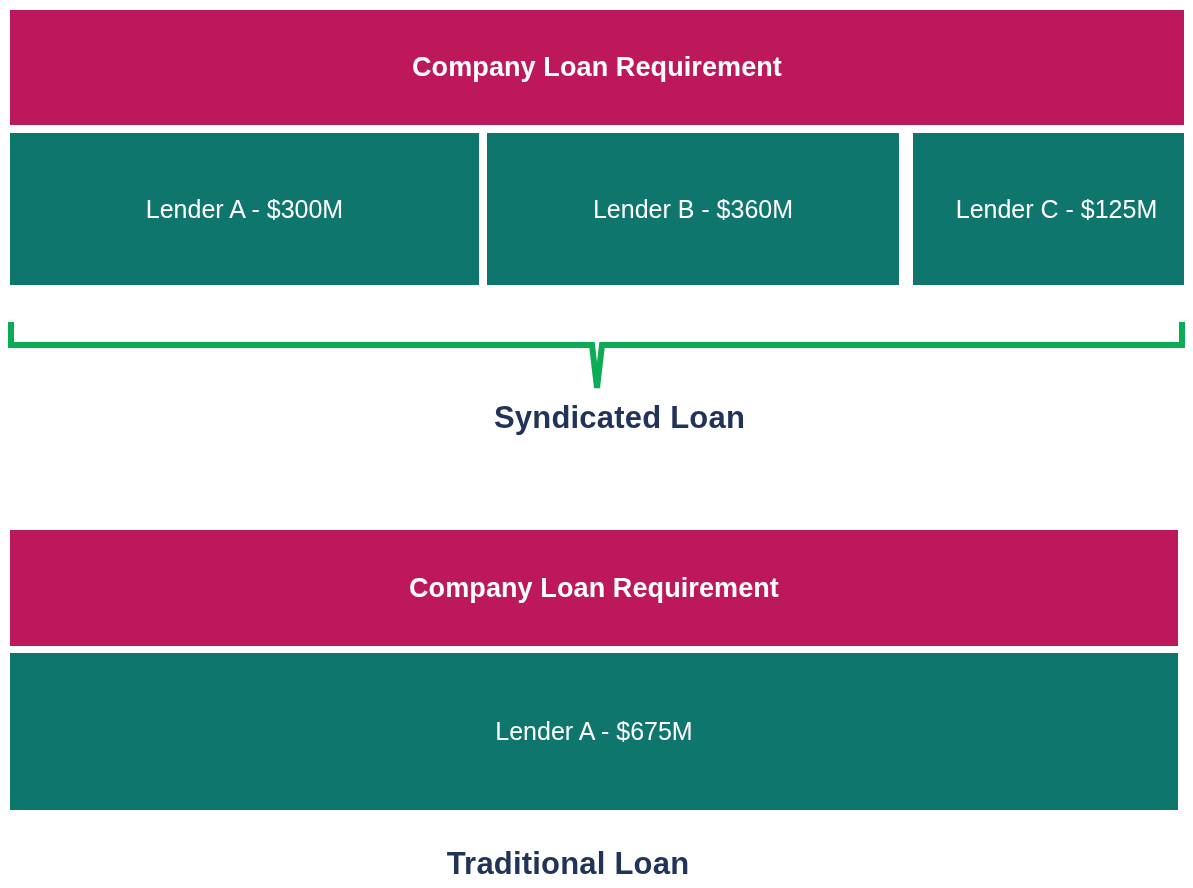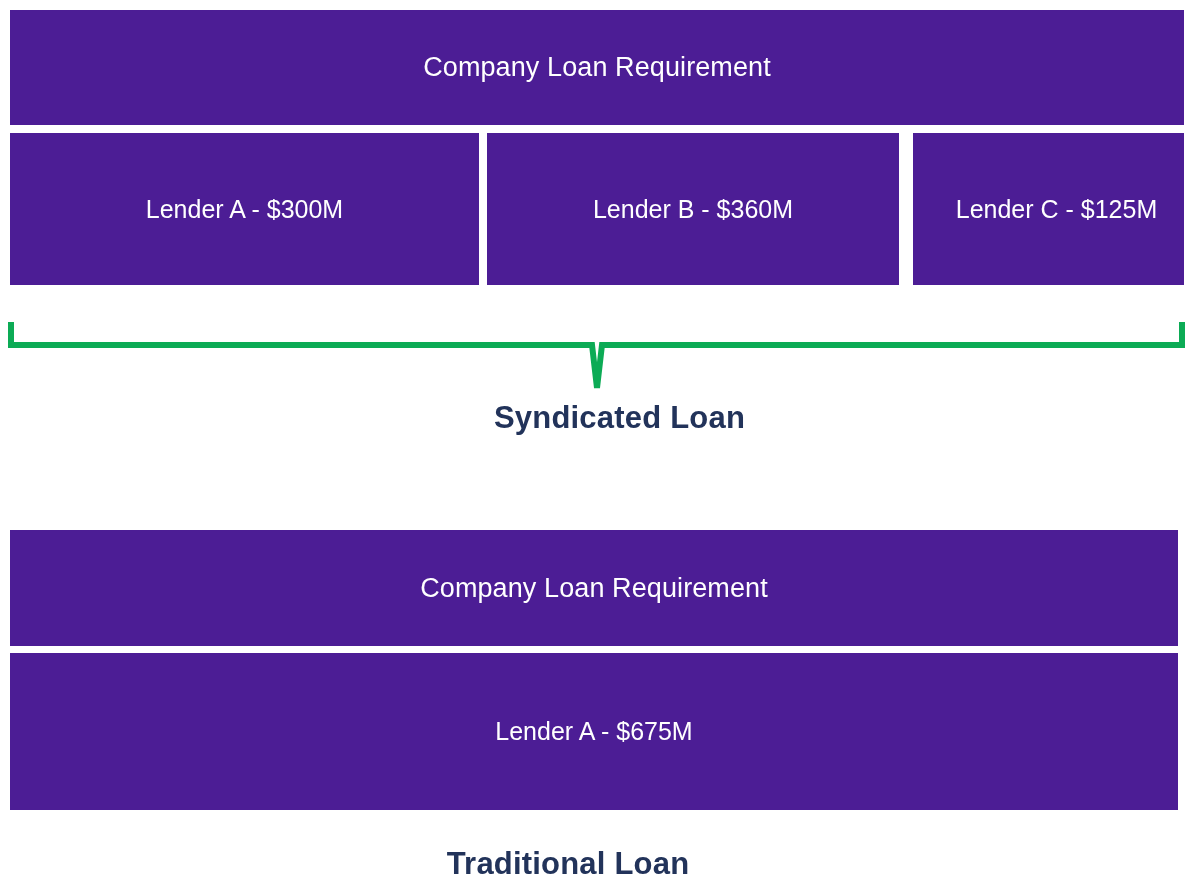--- a/index.html
+++ b/index.html
@@ -23,28 +23,28 @@
   
   .bar {
     position: absolute;
     box-sizing: border-box;
     display: flex;
     align-items: center;
     justify-content: center;
     text-align: center;
   }
   .bar-orange {
-    background: #4c1d95;
+    background: #be185d;
     color: #ffffff;
-    font-weight: normal;
+    font-weight: bold;
     font-size: 27px;
     letter-spacing: 0.1px;
   }
   .bar-navy {
-    background: #4c1d95;
+    background: #0f766e;
     color: #ffffff;
     font-weight: normal;
     font-size: 25px;
   }
   .caption {
     position: absolute;
     color: #22335a;
     font-weight: bold;
     font-size: 31px;
     text-align: center;

